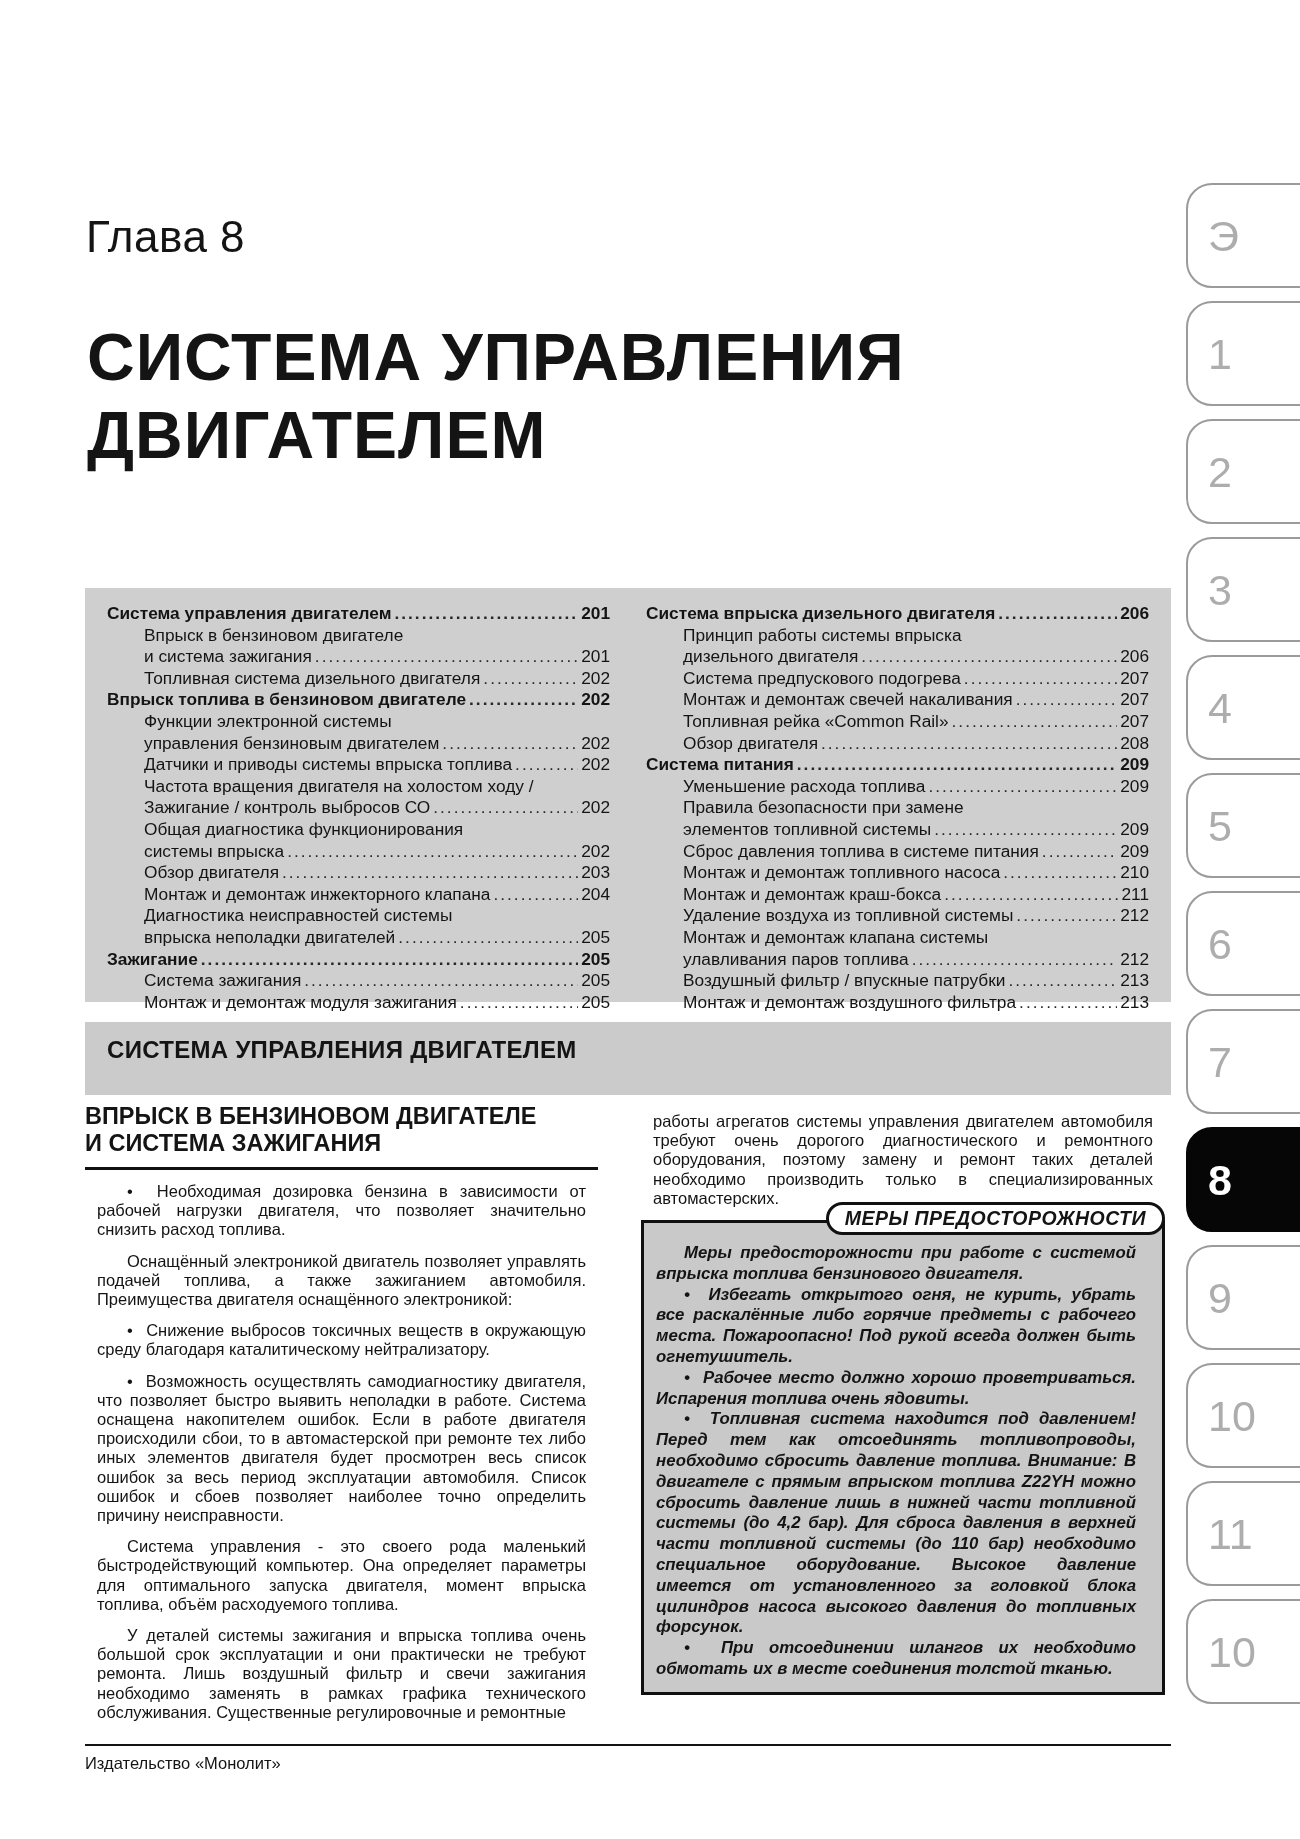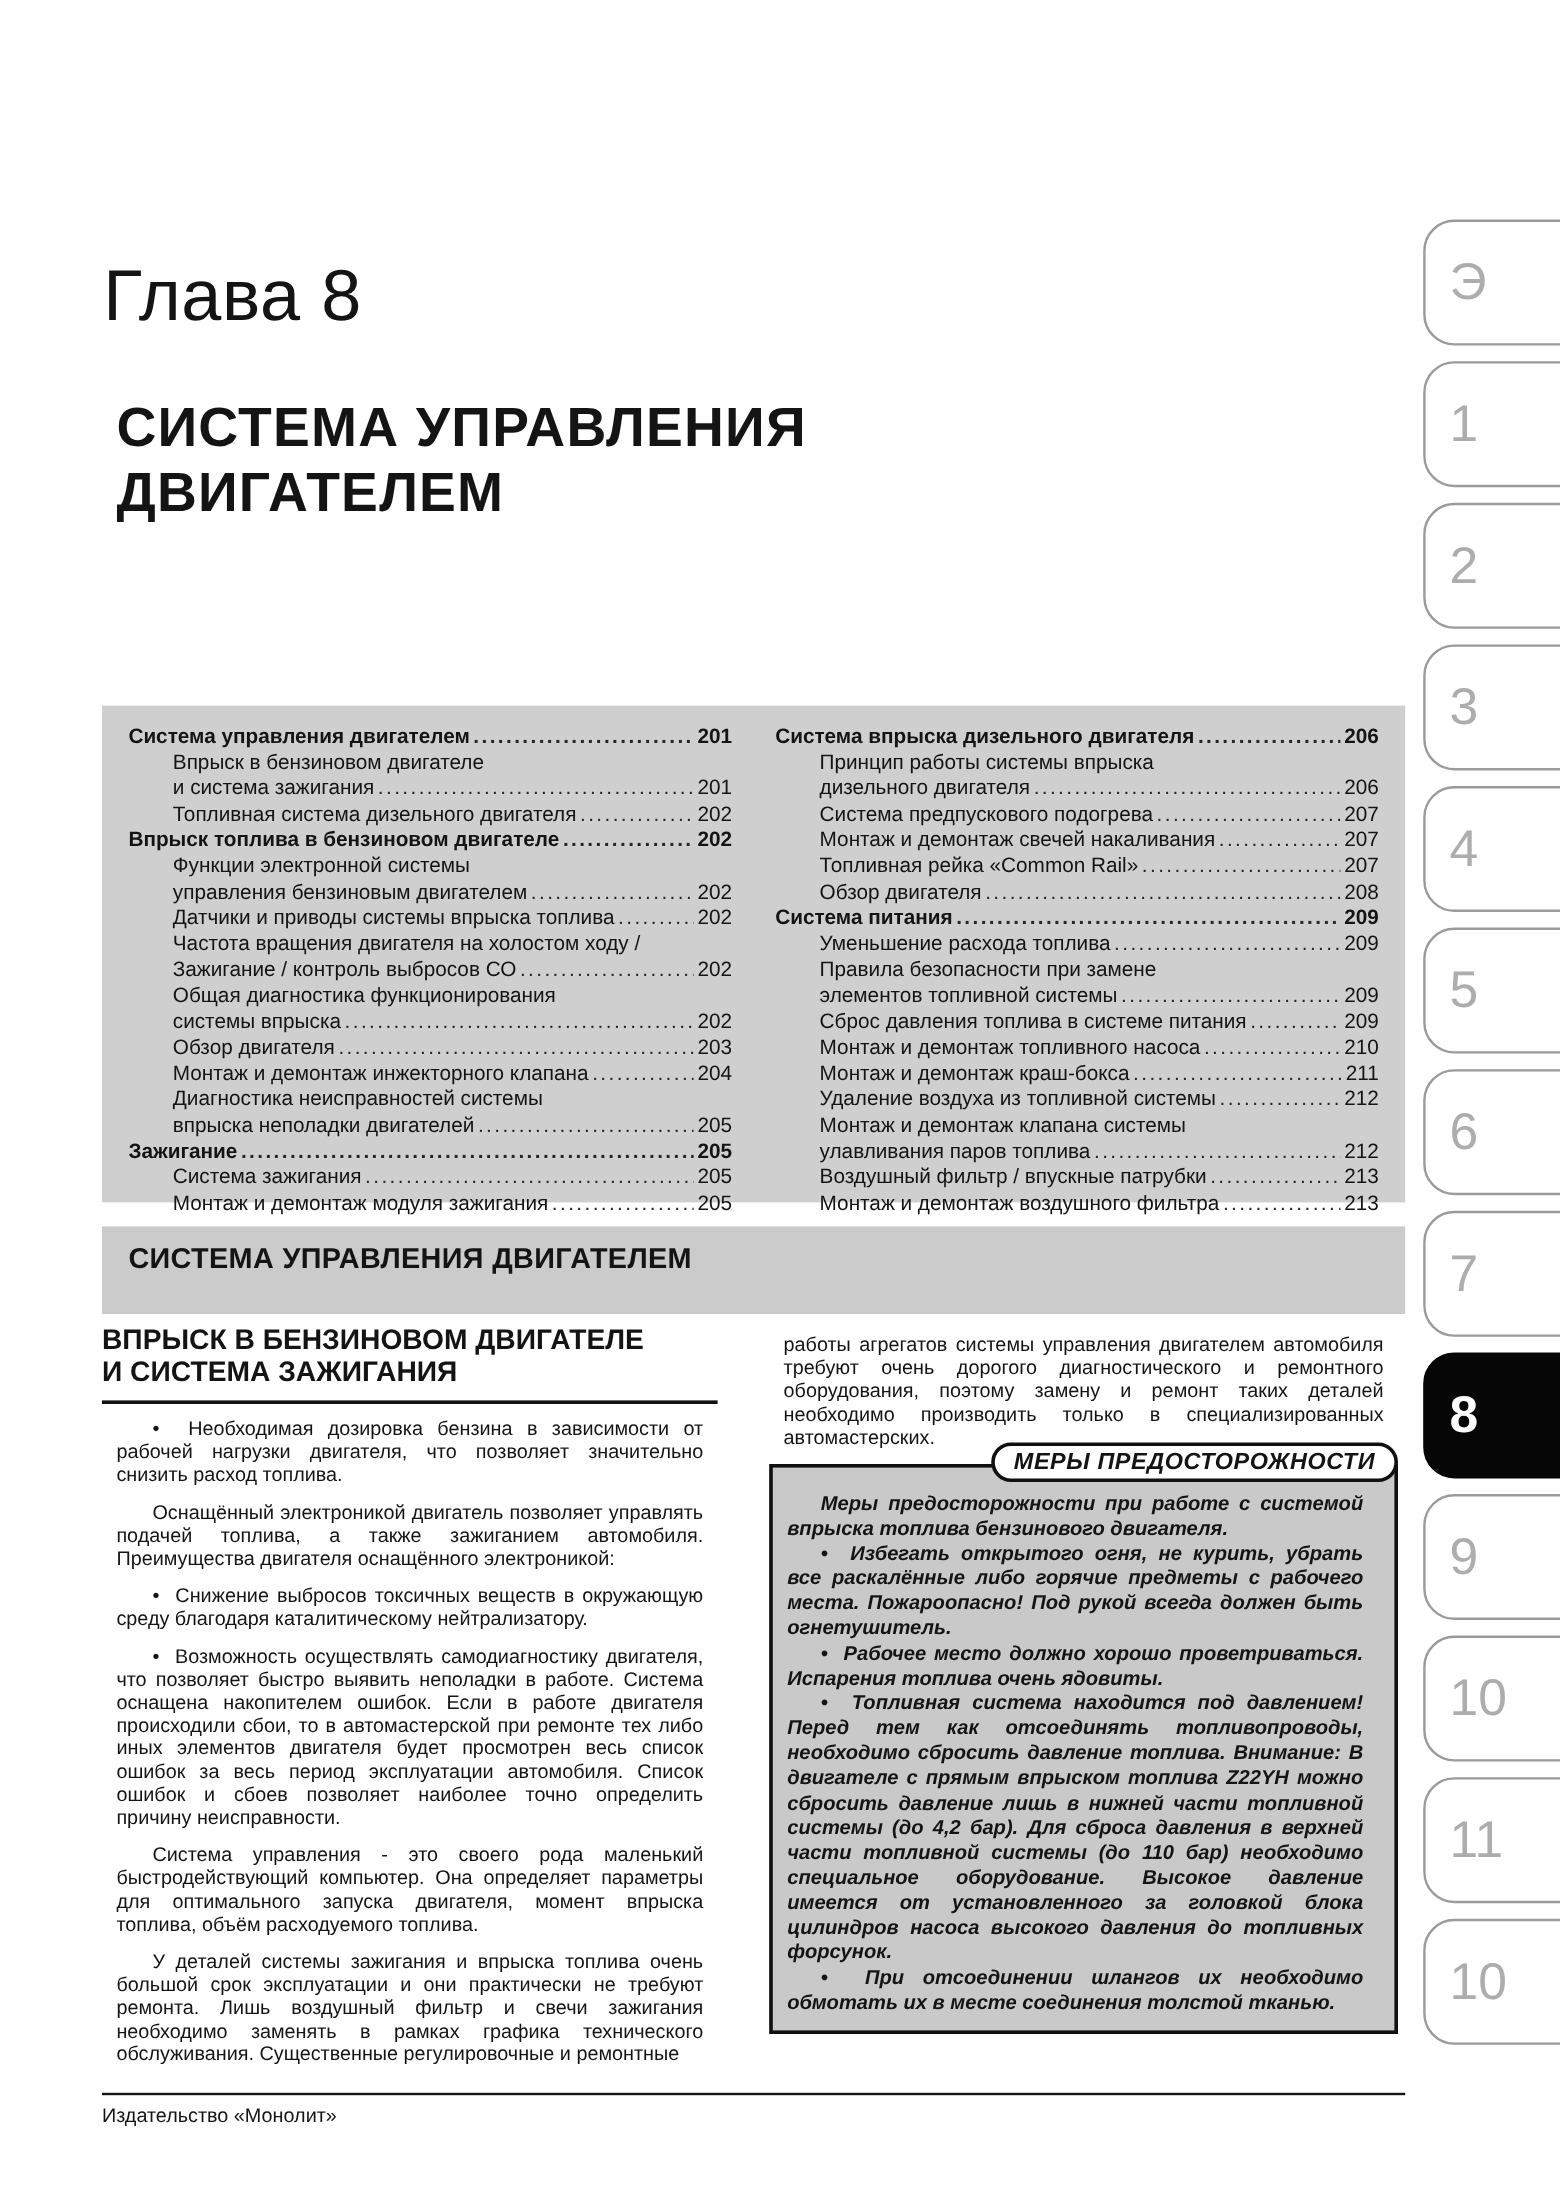--- a/index.html
+++ b/index.html
@@ -1,24 +1,24 @@
 <!DOCTYPE html>
 <html><head>
 <meta charset="utf-8">
 <style>
   html,body{margin:0;padding:0;}
   body{
     width:1300px;height:1839px;position:relative;overflow:hidden;
     background:#ffffff;color:#141414;
     font-family:"Liberation Sans", sans-serif;
   }
-  .chapter{position:absolute;left:86px;top:212px;font-size:60px;letter-spacing:0.5px;}
+  .chapter{position:absolute;left:86px;top:212px;font-size:44px;letter-spacing:0.5px;}
   .title{
-    position:absolute;left:84px;top:316px;margin:13px;
-    font-size:46px;font-weight:bold;line-height:1.18;letter-spacing:1px;
+    position:absolute;left:84px;top:316px;margin:3px;
+    font-size:66px;font-weight:bold;line-height:1.18;letter-spacing:1px;
     white-space:pre-line;
   }
   .toc{
     position:absolute;left:85px;top:588px;width:1086px;height:414px;
     background:#cfcfcf;box-sizing:border-box;padding:15px 22px 0 22px;
     display:flex;gap:36px;
   }
   .toc-col{flex:1;font-size:17.3px;line-height:21.6px;min-width:0;}
   .toc-line{display:flex;align-items:baseline;}
   .toc-line.sub{padding-left:37px;}

